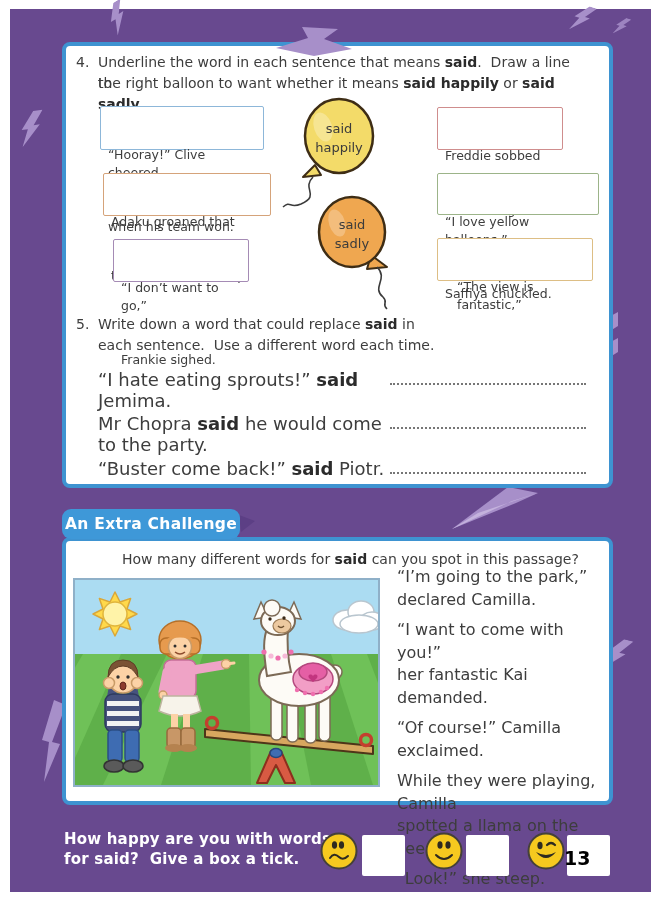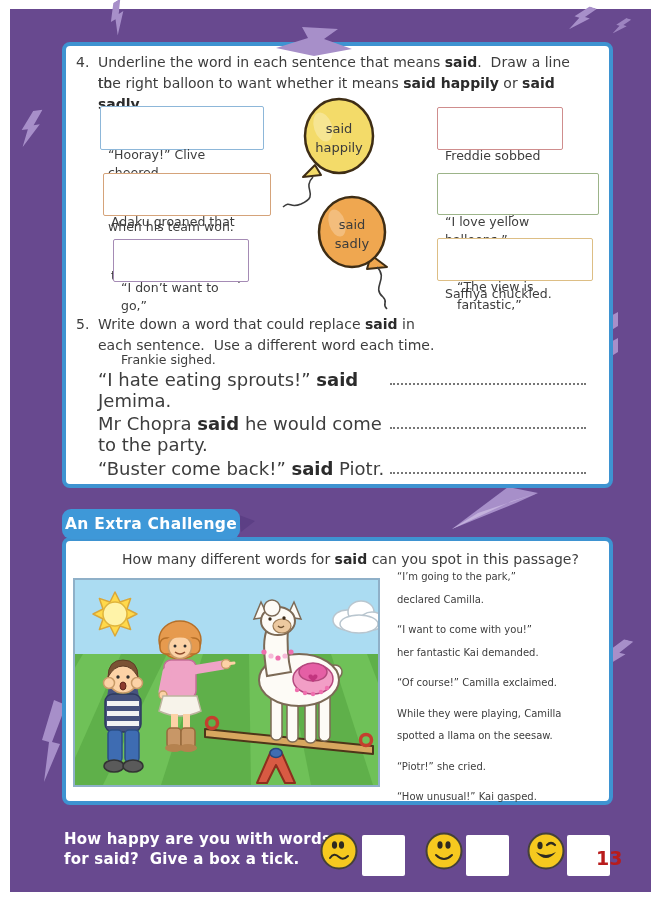--- a/index.html
+++ b/index.html
@@ -14,25 +14,25 @@
   #challenge-panel{left:62px;top:537px;width:551px;height:268px;}
   .txt{position:absolute;z-index:3;color:var(--ink);font-size:14px;line-height:21px;white-space:pre-wrap;}
   .txt b{font-weight:700;color:#2b2b2b;}
   .small{font-size:18px;}
   .speech{position:absolute;z-index:3;box-sizing:border-box;background:#fff;border:1.6px solid #999;border-radius:2px;padding:3px 7px;font-size:12.5px;line-height:18px;color:var(--ink);white-space:pre-wrap;}
   .dots{position:absolute;z-index:3;height:1px;border-bottom:2px dotted #767676;}
   #banner{position:absolute;left:62px;top:509px;width:178px;height:30px;z-index:4;background:var(--banner-blue);border-radius:9px;color:#fff;font-weight:700;font-size:15.5px;line-height:30px;text-align:center;letter-spacing:.3px;}
   #banner-dart{position:absolute;left:239px;top:513px;z-index:3;}
   #illustration{position:absolute;left:73px;top:578px;width:307px;height:209px;z-index:3;box-sizing:border-box;border:2px solid #8fb0c8;background:#abdcf2;}
   #passage{position:absolute;left:397px;top:566px;width:212px;z-index:3;color:var(--ink);}
-  #passage p{margin:0 0 8px 0;font-size:10px;line-height:22.5px;white-space:pre-wrap;}
+  #passage p{margin:0 0 8px 0;font-size:16px;line-height:22.5px;white-space:pre-wrap;}
   .footer-line{position:absolute;z-index:3;color:#fff;font-weight:700;font-size:15px;line-height:20px;letter-spacing:.2px;white-space:pre-wrap;}
   .face{position:absolute;z-index:3;width:40px;height:40px;}
   .tickbox{position:absolute;z-index:3;width:43px;height:41px;background:#fff;border-radius:2px;}
-  #page-number{position:absolute;left:596px;top:847px;z-index:3;color:#b91c1c;font-weight:700;font-size:19px;}
+  #page-number{position:absolute;left:564px;top:847px;z-index:3;color:#000000;font-weight:700;font-size:19px;}
   .balloons{position:absolute;left:275px;top:95px;z-index:3;}
   .balloon-label{font-size:13px;fill:#3b3b3b;text-anchor:middle;font-family:"DejaVu Sans",sans-serif;}
 </style>
 </head>
 <body>
 
 <div id="canvas">
 
   <div class="bg"></div>
 
@@ -231,21 +231,21 @@
       <ellipse cx="99" cy="168" rx="9" ry="4" fill="#b5824f"></ellipse>
       <ellipse cx="113" cy="168" rx="9" ry="4" fill="#b5824f"></ellipse>
     </g>
   </svg>
 
   <div id="passage">
     <p><span>“I’m going to the park,”</span><br><span>declared Camilla.</span></p>
     <p><span>“I want to come with you!”</span><br><span>her fantastic Kai demanded.</span></p>
     <p><span>“Of course!” Camilla exclaimed.</span></p>
     <p><span>While they were playing, Camilla</span><br><span>spotted a llama on the seesaw.</span></p>
-    <p><span>“Piotr!” she cried.</span></p>
+    <p><span>“Look!” she steep.</span></p>
     <p><span>“How unusual!” Kai gasped.</span></p>
   </div>
 
   <div class="footer-line" style="left:64px;top:829px;">How happy are you with words</div>
   <div class="footer-line" style="left:64px;top:849px;">for said?  Give a box a tick.</div>
 
   <svg class="face" style="left:319px;top:831px;" viewBox="0 0 40 40">
     <circle cx="20" cy="20" r="17.5" fill="#f6c91f" stroke="#454138" stroke-width="2"></circle>
     <ellipse cx="15.5" cy="14" rx="2.6" ry="3.8" fill="#2e2a20"></ellipse>
     <ellipse cx="22.5" cy="14" rx="2.6" ry="3.8" fill="#2e2a20"></ellipse>

